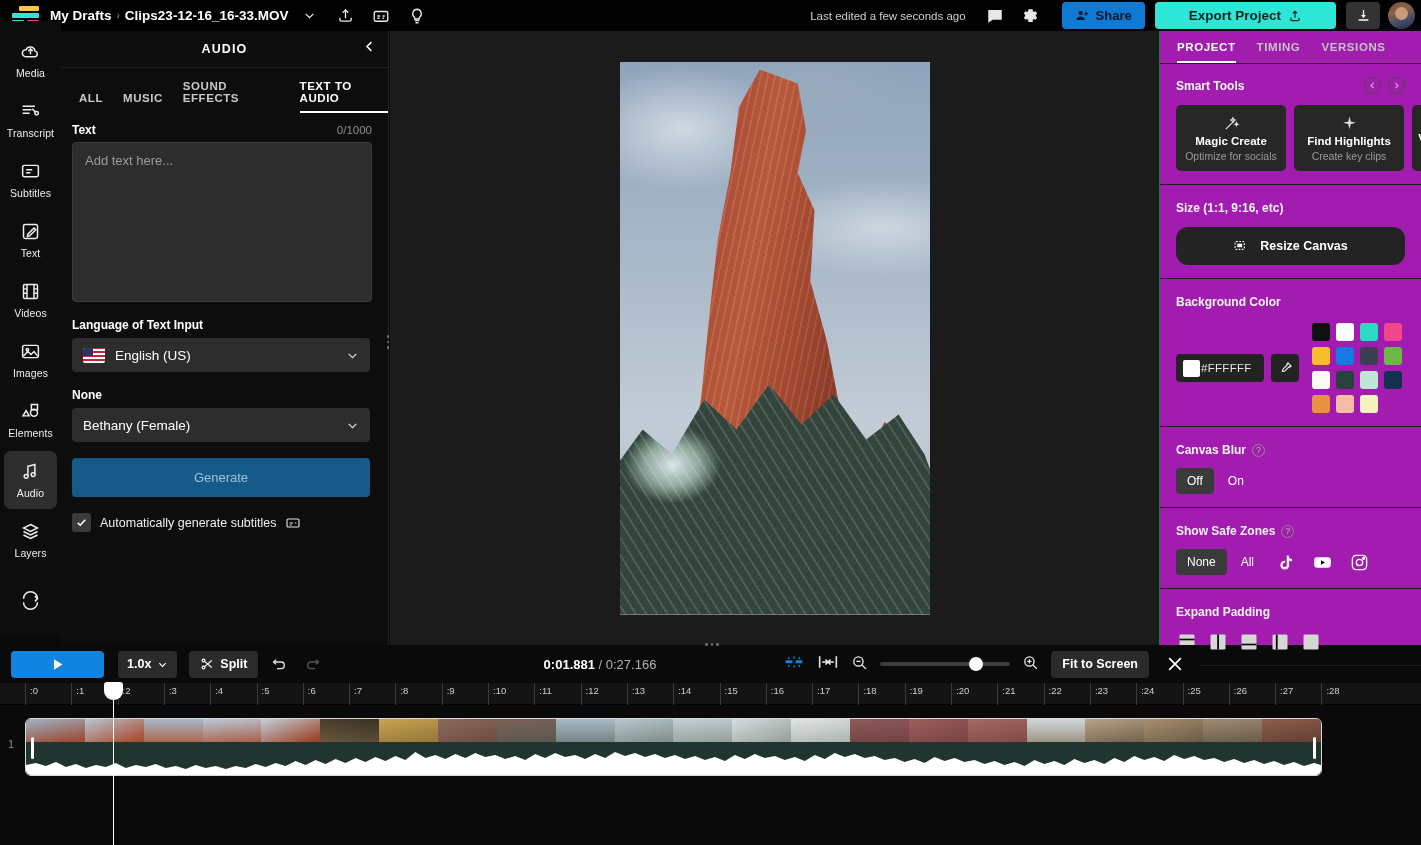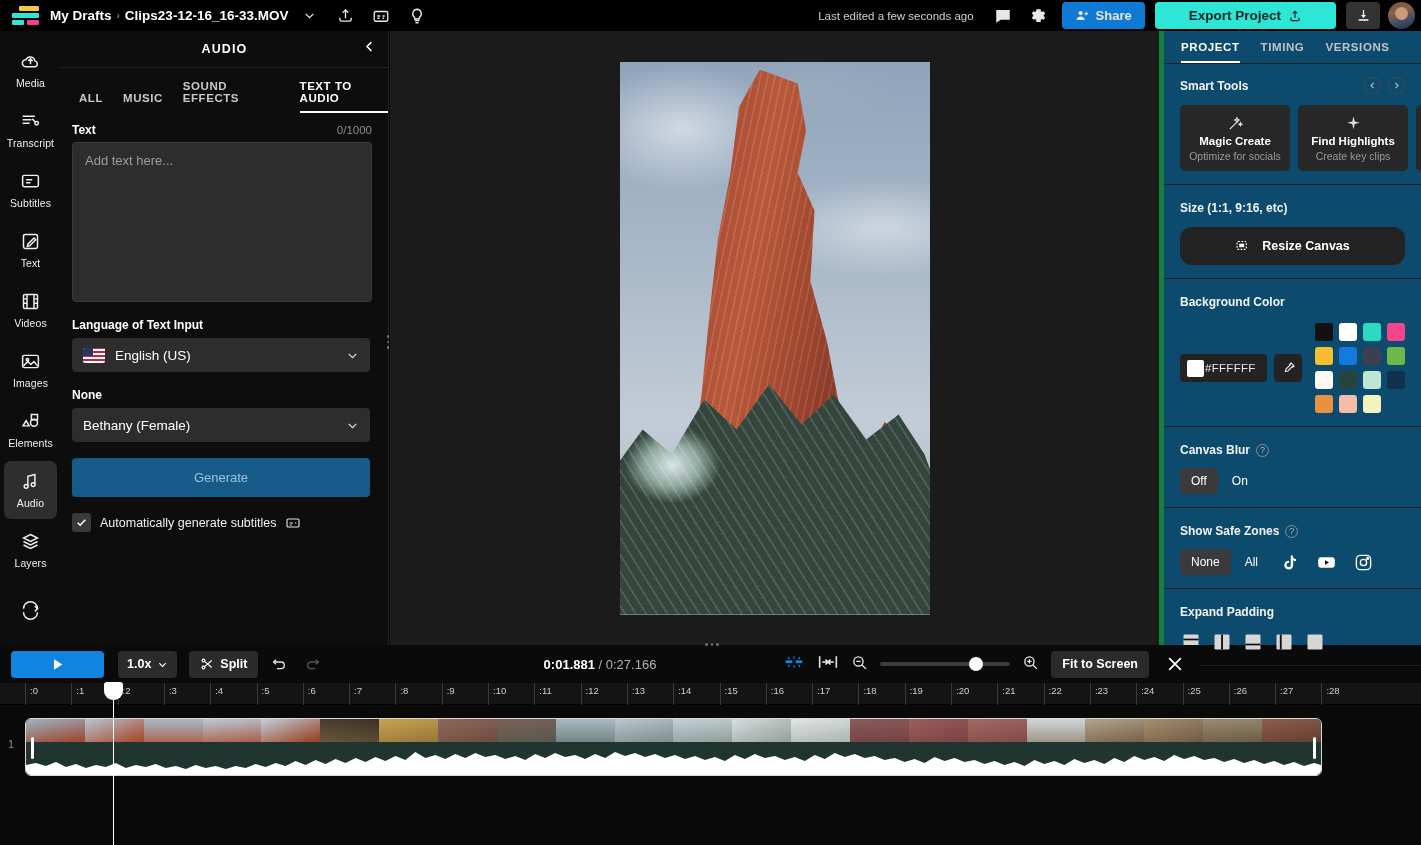--- a/index.html
+++ b/index.html
@@ -30,21 +30,21 @@
   .tb-icon {
     width: 30px; height: 26px; display: flex; align-items: center;
     justify-content: center; color: #e8e8e8; margin-left: 6px;
   }
   .tb-icon svg { display: block; }
   .spacer { flex: 1; }
   .last-edited { font-size: 11.5px; color: #cfcfcf; margin-right: 8px; }
   .btn-share {
     height: 27px; background: #0e7ad4; border-radius: 4px; display: flex;
     align-items: center; gap: 6px; padding: 0 13px; font-size: 13px;
-    font-weight: bold; color: #e5e5e5; margin-left: 8px;
+    font-weight: bold; color: #0f172a; margin-left: 16px;
   }
   .btn-export {
     height: 27px; background: #2ee6d6; border-radius: 4px; display: flex;
     align-items: center; gap: 7px; padding: 0 34px; font-size: 13.5px;
     font-weight: bold; color: #06221f; margin-left: 10px;
   }
   .btn-dl {
     width: 34px; height: 27px; background: #333; border-radius: 4px;
     display: flex; align-items: center; justify-content: center; margin-left: 10px;
   }
@@ -53,21 +53,21 @@
     background: linear-gradient(160deg,#6d4f3a 0%,#8a6348 35%,#3c4b66 70%,#212b3d 100%);
     overflow: hidden; position: relative; flex: 0 0 27px;
   }
   .avatar::after {
     content:""; position:absolute; left:7px; top:5px; width:13px; height:13px;
     border-radius:50%; background:#c79b7c;
   }
 
   
   .rail {
-    position: absolute; top: 31px; left: 0; width: 61px; height: 614px;
+    position: absolute; top: 21px; left: 0; width: 61px; height: 614px;
     background: #0d0d0d; padding-top: 8px;
   }
   .rail-item {
     width: 53px; height: 58px; margin: 2px 4px; border-radius: 7px;
     display: flex; flex-direction: column; align-items: center;
     justify-content: center; gap: 5px; color: #efefef;
   }
   .rail-item.active { background: #2e2e2e; }
   .rail-label { font-size: 10.5px; letter-spacing: .1px; }
 
@@ -180,21 +180,21 @@
   }
   .tree-spec {
     position:absolute; inset:0;
     background: repeating-linear-gradient(58deg, rgba(255,255,255,.22) 0 2px, transparent 2px 9px);
     opacity:.6; mix-blend-mode: screen;
   }
 
   
   .right {
     position: absolute; top: 31px; right: 0; width: 262px; height: 614px;
-    background: #0c4a6e; border-left: 5px solid #15803d;
+    background: #a21caf; border-left: 1px solid #15803d;
   }
   .rtabs {
     display: flex; gap: 21px; padding: 10px 0 0 17px;
     border-bottom: 1px solid #222;
   }
   .rtab {
     font-size: 11.5px; font-weight: bold; letter-spacing: .6px; color: #c3c3c3;
     padding-bottom: 8px; border-bottom: 2.5px solid transparent;
   }
   .rtab.active { color: #fff; border-bottom-color: #fff; }

